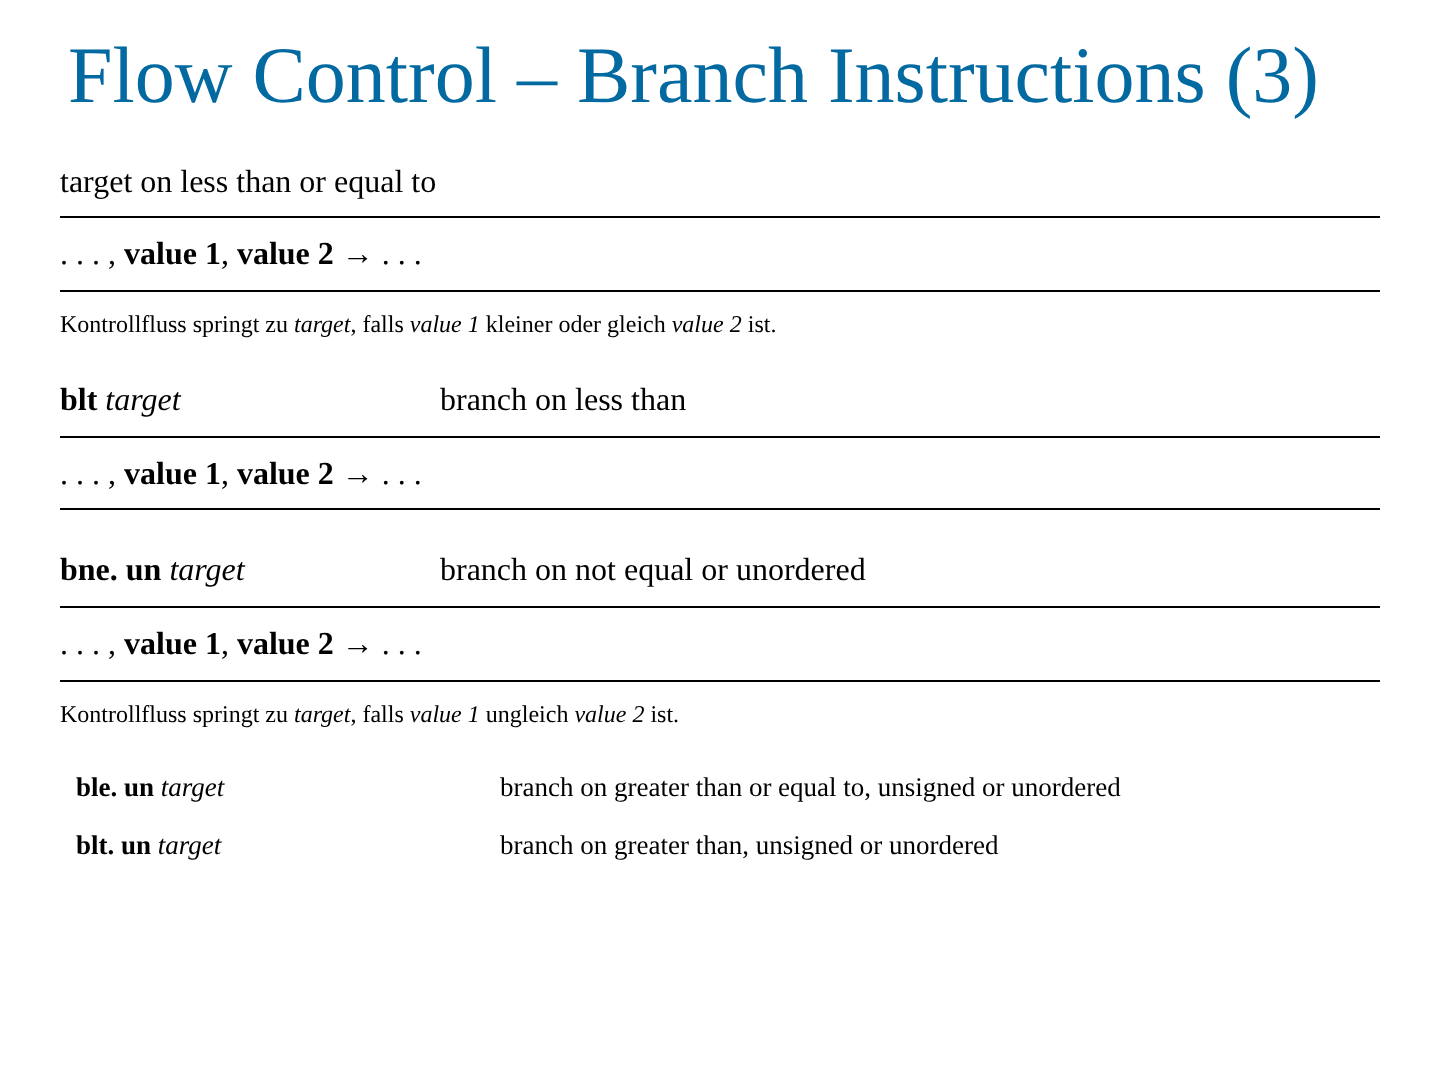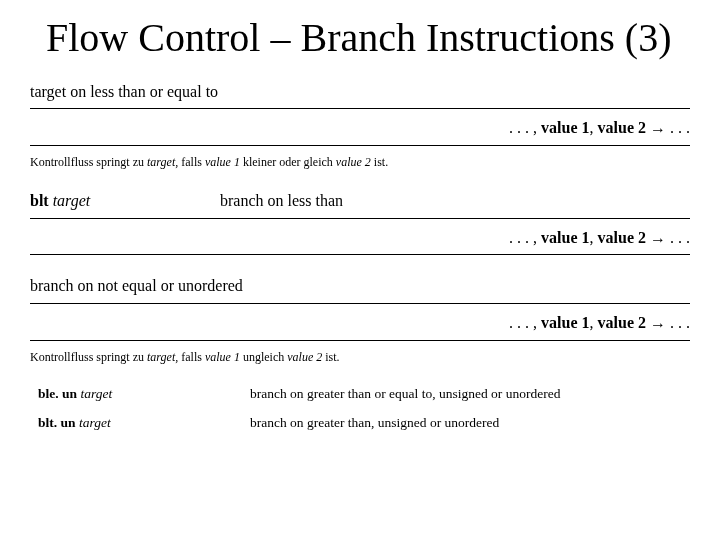--- a/index.html
+++ b/index.html
@@ -14,23 +14,23 @@
   .slide {
     position: relative;
     width: 720px;
     height: 540px;
     box-sizing: border-box;
     padding: 16px 30px 16px 30px;
   }
   .title {
     font-size: 40px;
     line-height: 1.12;
-    color: #000000;
+    color: #0369a1;
     font-weight: 400;
-    margin: 0 0 20px 16px;
+    margin: 0 0 20px 4px;
   }
 
   .section {
     margin-bottom: 20px;
   }
   .row1 {
     display: flex;
     font-size: 16px;
     line-height: 1.35;
     margin-bottom: 2px;
@@ -41,21 +41,20 @@
   }
   .opcol.narrow {
     width: 168px;
   }
   .desc {
     flex: 1;
   }
   .stack {
     font-size: 16px;
     line-height: 1.35;
-    text-align: right;
   }
   .expl {
     font-size: 12px;
     line-height: 1.35;
     margin-top: 8px;
   }
 
   .small-rows {
     margin-top: 18px;
     padding-left: 8px;
@@ -103,20 +102,25 @@
       </div>
       <div class="desc">branch on less than</div>
     </div>
     <hr class="sep">
     <div class="stack">. . . , <b>value 1</b>, <b>value 2</b> → . . .</div>
     <hr class="sep">
   </div>
 
   <div class="section">
     <div class="row1">
+      <div class="opcol">
+        <b>bne. un</b>
+        <span> </span>
+        <i>target</i>
+      </div>
       <div class="desc">branch on not equal or unordered</div>
     </div>
     <hr class="sep">
     <div class="stack">. . . , <b>value 1</b>, <b>value 2</b> → . . .</div>
     <hr class="sep">
     <div class="expl">Kontrollfluss springt zu <i>target</i>, falls <i>value 1</i> ungleich <i>value 2</i> ist.</div>
   </div>
 
   <div class="small-rows">
     <div class="small-row">

